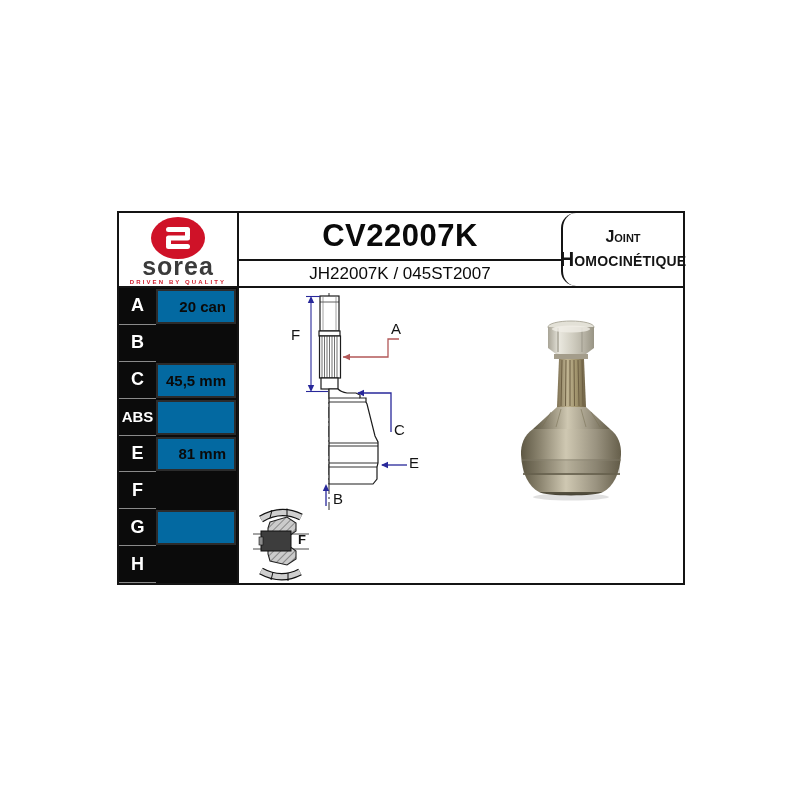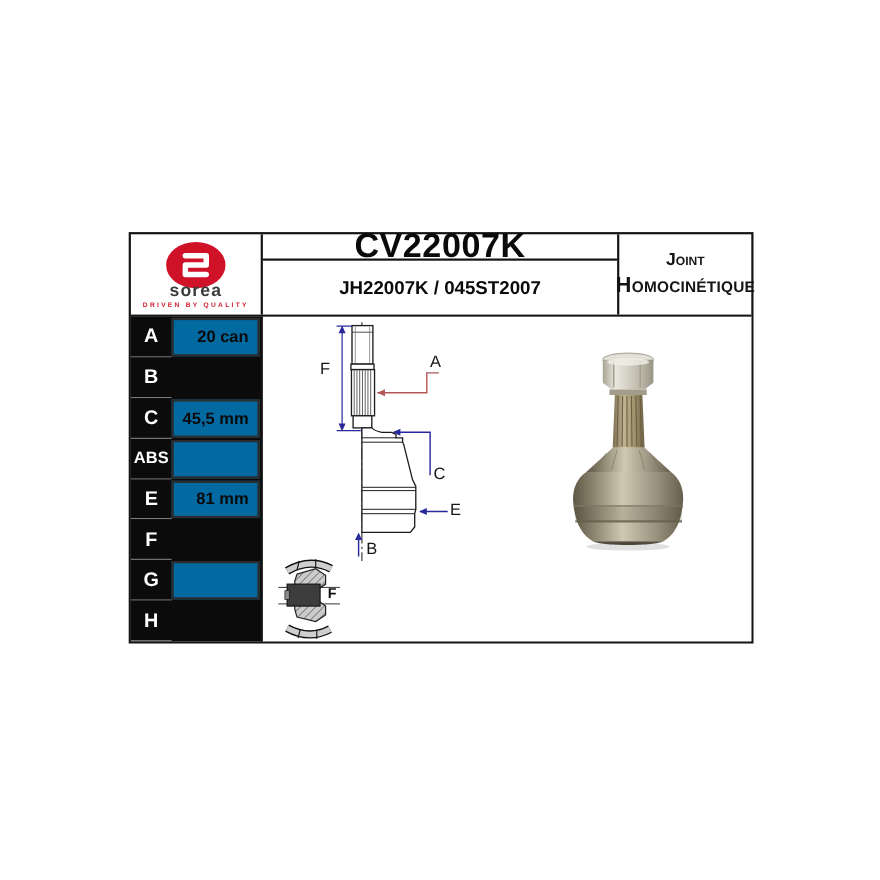--- a/index.html
+++ b/index.html
@@ -6,30 +6,30 @@
     font-family:"Liberation Sans",sans-serif;}
   .sheet{position:absolute;left:0;top:0;width:800px;height:800px;background:#fff;}
   .panel{position:absolute;left:117px;top:211px;width:568px;height:374px;
     border:2px solid #141414;background:#fff;box-sizing:border-box;}
   
   .hdr{position:absolute;left:0;top:0;right:0;height:75px;border-bottom:2px solid #141414;
     display:flex;box-sizing:border-box;}
   .logo-cell{width:120px;border-right:2px solid #141414;box-sizing:border-box;
     position:relative;display:flex;flex-direction:column;align-items:center;justify-content:center;}
   .logo-oval{margin-top:1px;}
-  .logo-word{font-weight:bold;font-size:16px;color:#3b3b3b;letter-spacing:1px;line-height:0.8;margin-top:-4px;}
+  .logo-word{font-weight:bold;font-size:25px;color:#3b3b3b;letter-spacing:1px;line-height:0.8;margin-top:-4px;}
   .logo-tag{font-size:6px;font-weight:bold;color:#d01c2c;letter-spacing:2.1px;margin-top:3px;white-space:nowrap;}
   .center-cell{flex:1;display:flex;flex-direction:column;box-sizing:border-box;}
-  .pn-row{height:24px;border-bottom:2px solid #141414;display:flex;align-items:center;justify-content:center;
+  .pn-row{height:48px;border-bottom:2px solid #141414;display:flex;align-items:center;justify-content:center;
     font-size:31px;font-weight:bold;color:#0a0a0a;letter-spacing:0.5px;box-sizing:border-box;}
   .ref-row{flex:1;display:flex;align-items:center;justify-content:center;
-    font-size:17px;font-weight:bold;color:#0a0a0a;}
+    font-size:17px;font-weight:normal;color:#0a0a0a;}
   .cat-cell{width:122px;border-left:2px solid #141414;box-sizing:border-box;
     display:flex;flex-direction:column;align-items:center;justify-content:center;
-    font-variant:small-caps;font-weight:bold;color:#141414;line-height:1.25;}
+    font-variant:small-caps;font-weight:bold;color:#141414;line-height:1.25;border-radius:15px;}
   .cat-l1{font-size:16px;}
   .cat-l2{font-size:20px;letter-spacing:0.2px;}
   
   .content{position:absolute;left:0;top:75px;right:0;bottom:0;display:flex;}
   .spec-col{width:120px;border-right:2px solid #141414;box-sizing:border-box;
     display:flex;flex-direction:column;background:#0b0b0b;}
   .spec-row{flex:1;display:flex;min-height:0;}
   .spec-label{width:37px;background:#0b0b0b;color:#fff;display:flex;align-items:center;justify-content:center;
     font-weight:bold;font-size:18px;border-bottom:1px solid #8a8a8a;box-sizing:border-box;}
   .spec-label.small{font-size:15px;letter-spacing:0;}

